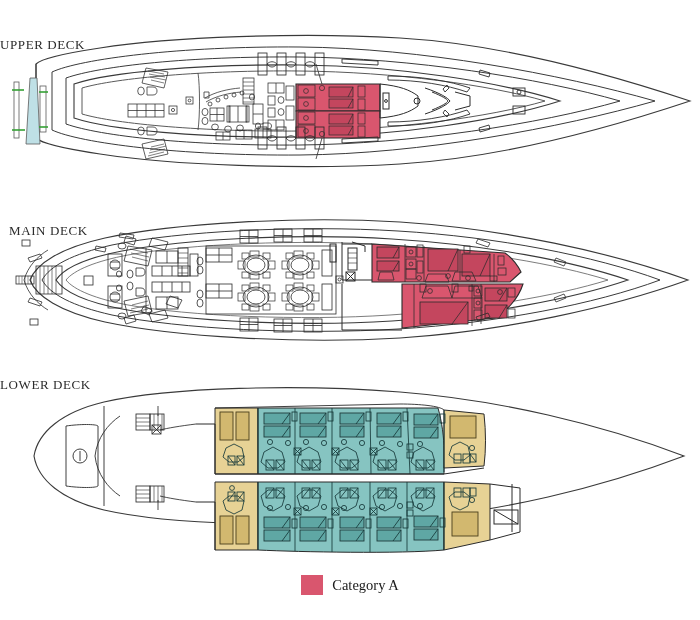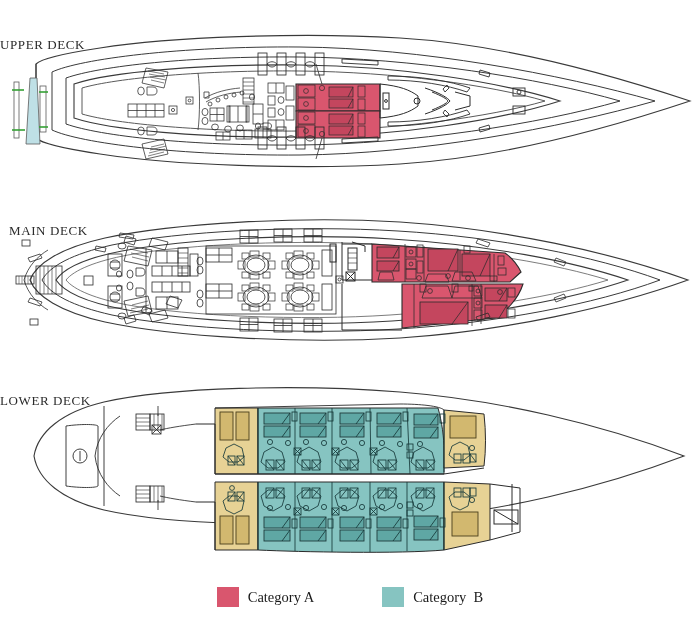--- a/index.html
+++ b/index.html
@@ -12,21 +12,21 @@
     font-family:"Liberation Serif",serif;
     font-size:13px;font-weight:400;letter-spacing:.6px;
     color:#2b2b2b;
     margin-top:31px;
   }
   .deck-svg{position:absolute;left:0;}
 
   
   #legend{
     position:absolute;left:0;top:575px;width:700px;height:32px;
-    display:flex;justify-content:center;align-items:flex-end;gap:68px;
+    display:flex;justify-content:center;align-items:flex-start;gap:68px;
   }
   .legend-item{display:flex;align-items:center;gap:9px;}
   .legend-swatch{width:22px;height:20px;display:block;}
   .legend-label{
     font-family:"Liberation Serif",serif;font-size:14.5px;
     color:#1a1a1a;white-space:pre;
   }
 </style>
 </head>
 <body>
@@ -494,21 +494,21 @@
 
       <path d="M120,27 l14,2 l-1,4 l-14,-2 z"></path>
       <path d="M96,40 l10,2 l-1,4 l-10,-2 z"></path>
       <path d="M478,33 l12,4 l-2,4 l-12,-4 z"></path>
       <path d="M478,115 l12,-4 l-2,-4 l-12,4 z"></path>
       <path d="M556,52 l10,4 l-2,4 l-10,-4 z"></path>
       <path d="M556,96 l10,-4 l-2,-4 l-10,4 z"></path>
     </g>
   </svg>
 
-  <div class="deck-title" style="top:362px;">LOWER DECK</div>
+  <div class="deck-title" style="top:346px;">LOWER DECK</div>
 
   <svg class="deck-svg" style="top:380px;" width="700" height="178" viewBox="0 0 700 178">
 
     <g fill="none" stroke="#3a3a3a" stroke-width="1.15">
       <path d="M34,76 C38,52 62,32 104,22 C170,7 300,4 400,12 C500,20 600,44 684,76
                C600,108 500,132 400,140 C300,148 170,145 104,130 C62,120 38,100 34,76 Z"></path>
     </g>
 
     <g fill="none" stroke="#2b2b2b" stroke-width=".9">
       <path d="M95,76 C97,58 108,44 120,36"></path>
@@ -768,19 +768,15 @@
         <path d="M512,104 L512,152"></path>
       </g>
     </g>
   </svg>
 
   <div id="legend">
     <div class="legend-item">
       <span class="legend-swatch" style="background:#d9566e;"></span>
       <span class="legend-label">Category A</span>
     </div>
-    <div class="legend-item">
-      <span class="legend-swatch" style="background:#86c4c1;"></span>
-      <span class="legend-label">Category  B</span>
-    </div>
   </div>
 
 </div>
 
 </body></html>

